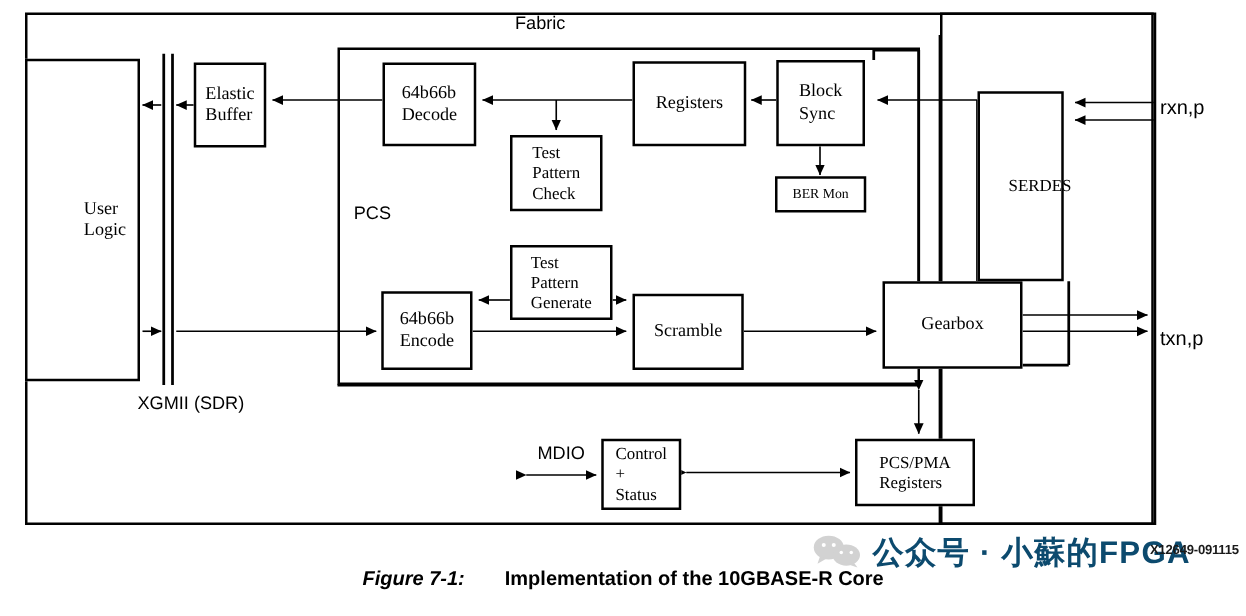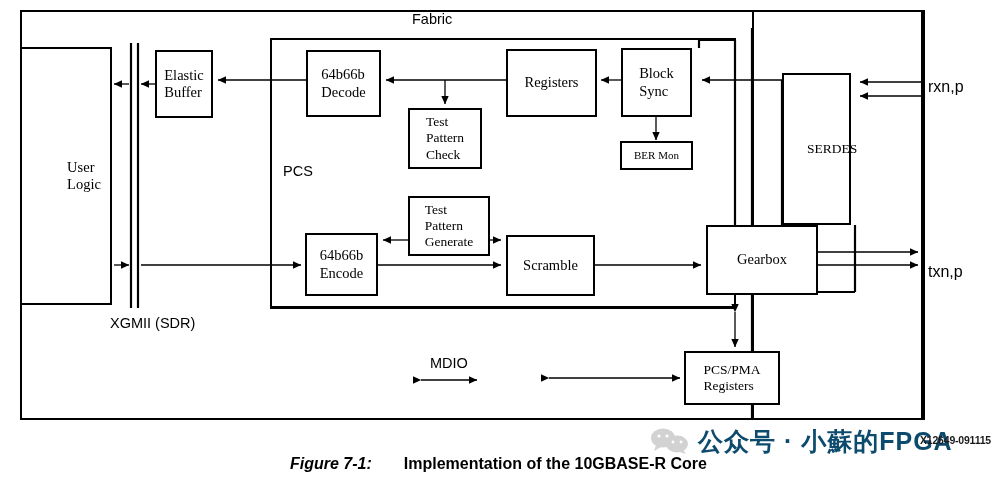--- a/index.html
+++ b/index.html
@@ -166,20 +166,25 @@
     </div>
 
     <div class="blk" style="left:506px;top:235px;width:89px;height:61px;">
       <div class="boxlbl">Scramble</div>
     </div>
 
     <div class="blk" style="left:706px;top:225px;width:112px;height:70px;">
       <div class="boxlbl">Gearbox</div>
     </div>
 
+    <div class="blk" style="left:481px;top:351px;width:64px;height:57px;">
+      <div class="boxlbl" style="font-size:13.5px;">Control
++
+Status</div>
+    </div>
 
     <div class="blk" style="left:684px;top:351px;width:96px;height:54px;">
       <div class="boxlbl" style="font-size:13.5px;">PCS/PMA
 Registers</div>
     </div>
 
     <div class="freelbl" style="left:110px;top:315px;">XGMII (SDR)</div>
 
     <div class="freelbl" style="left:430px;top:355px;">MDIO</div>
 

